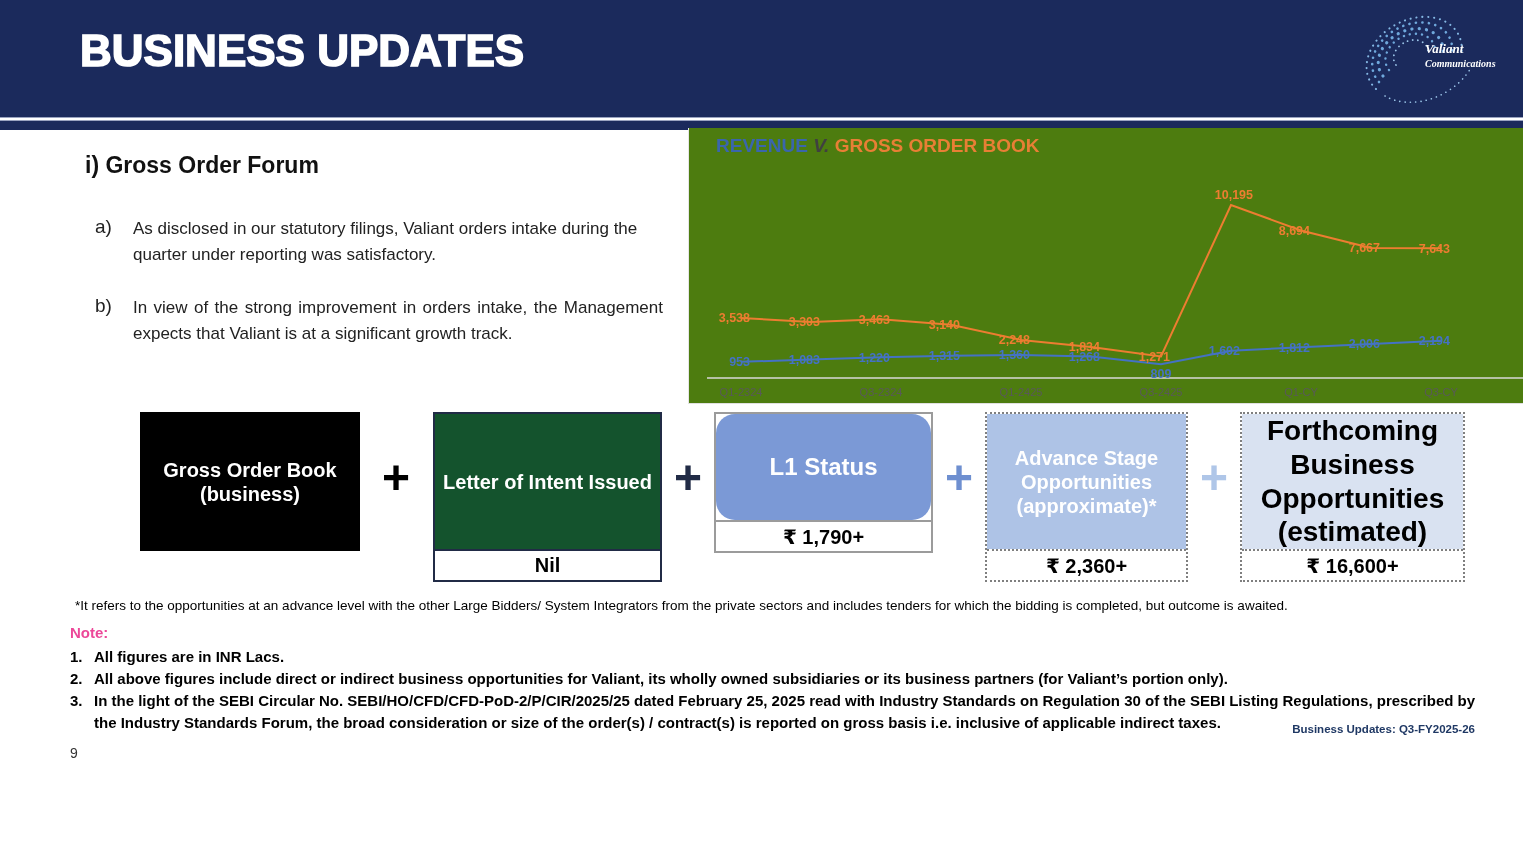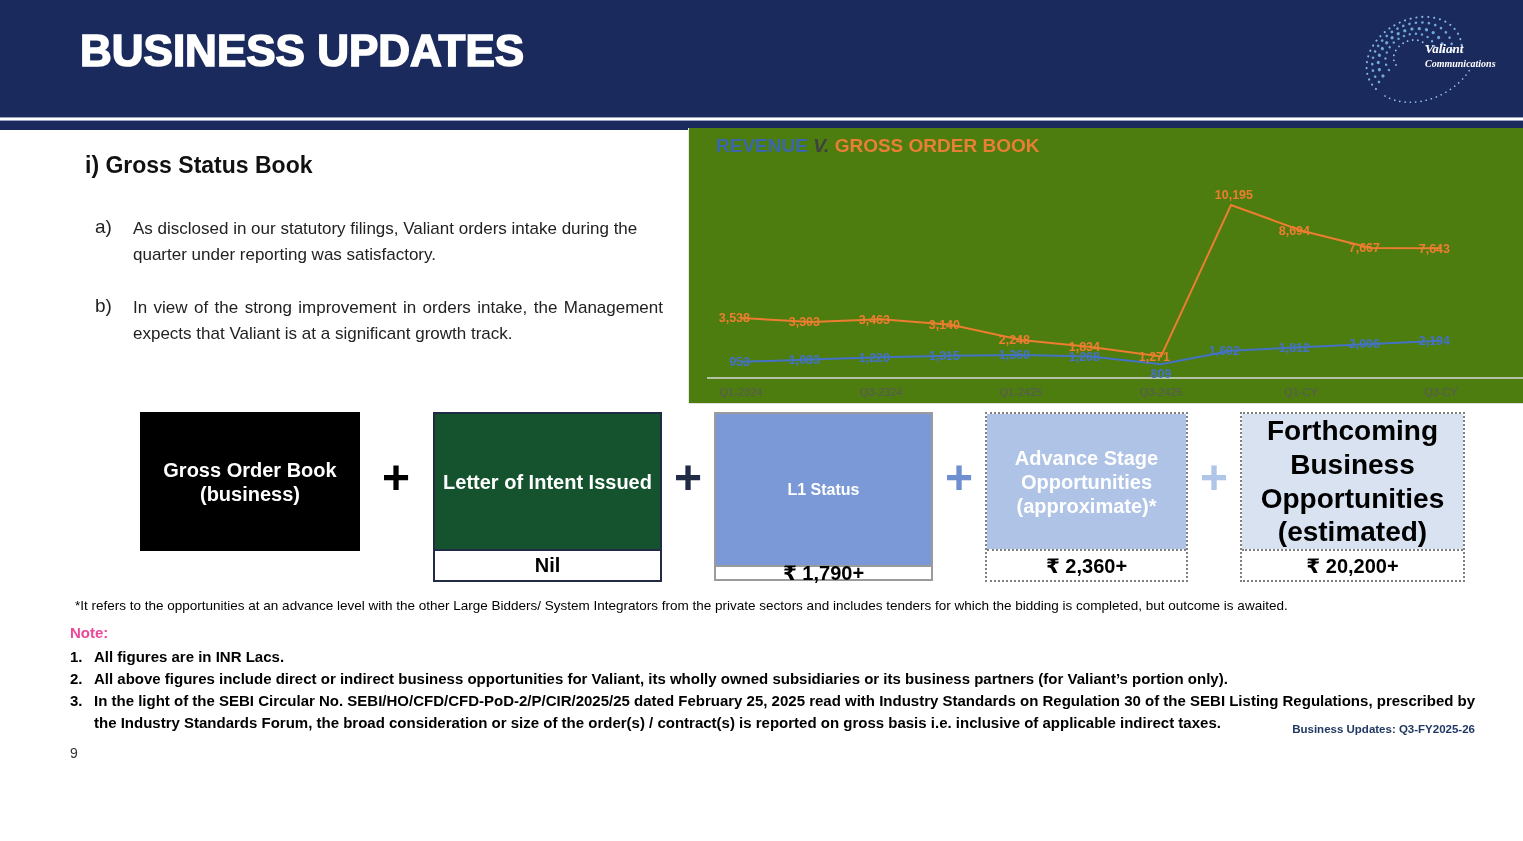--- a/index.html
+++ b/index.html
@@ -65,21 +65,21 @@
       <path d="M34,66 A26,20 -28 1 1 80,47" stroke-width="2.4" stroke-dasharray="0.1 6"></path>
       <path d="M41,61 A18,14 -28 1 1 73,47" stroke-width="1.8" stroke-dasharray="0.1 5" stroke="#9cc6ea"></path>
       <path d="M30,92 A58,44 -28 0 0 118,60" stroke-width="1.6" stroke-dasharray="0.1 5.2" stroke="#9cc6ea"></path>
     </g>
     <g fill="#ffffff" font-family="Liberation Serif, DejaVu Serif, serif" font-style="italic" font-weight="700">
       <text x="70" y="49" font-size="13">Valiant</text>
       <text x="70" y="63" font-size="10">Communications</text>
     </g>
   </svg>
 
-  <div class="section-heading">i) Gross Status Book</div>
+  <div class="section-heading">i) Gross Order Forum</div>
 
   <div class="bullet bullet-a">
     <span class="blabel">a)</span>
     <span class="btext">As disclosed in our statutory filings, Valiant orders intake during the quarter under reporting was satisfactory.</span>
   </div>
   <div class="bullet bullet-b">
     <span class="blabel">b)</span>
     <span class="btext">In view of the strong improvement in orders intake, the Management expects that Valiant is at a significant growth track.</span>
   </div>
 
@@ -126,36 +126,36 @@
           <span>Gross Order Book (business)</span>
         </div>
       </div>
       <div class="box" style="left: 433px; top: 412px; width: 229px; border: 2px solid rgb(33, 43, 70);">
         <div class="fill" style="height: 135px; background: #14532d; color: rgb(255, 255, 255); font-size: 20px;">
           <span>Letter of Intent Issued</span>
         </div>
         <div class="val" style="height: 31px; border-top: 2px solid rgb(33, 43, 70);">Nil</div>
       </div>
       <div class="box" style="left: 714px; top: 412px; width: 219px; border: 2px solid rgb(155, 155, 155);">
-        <div class="fill" style="height: 151px; background: rgb(123, 153, 214); color: rgb(255, 255, 255); font-size: 16px;">
+        <div class="fill" style="height: 106px; background: rgb(123, 153, 214); color: rgb(255, 255, 255); font-size: 24px; border-radius: 19px;">
           <span>L1 Status</span>
         </div>
-        <div class="val" style="height: 14px; border-top: 2px solid rgb(155, 155, 155);">₹ 1,790+</div>
+        <div class="val" style="height: 31px; border-top: 2px solid rgb(155, 155, 155);">₹ 1,790+</div>
       </div>
       <div class="box" style="left: 985px; top: 412px; width: 203px; border: 2px dotted rgb(127, 127, 127);">
         <div class="fill" style="height: 135px; background: rgb(174, 195, 230); color: rgb(255, 255, 255); font-size: 20px;">
           <span>Advance Stage Opportunities (approximate)*</span>
         </div>
         <div class="val" style="height: 31px; border-top: 2px dotted rgb(127, 127, 127);">₹ 2,360+</div>
       </div>
       <div class="box" style="left: 1240px; top: 412px; width: 225px; border: 2px dotted rgb(127, 127, 127);">
         <div class="fill" style="height: 135px; background: rgb(217, 226, 241); color: rgb(0, 0, 0); font-size: 28px;">
           <span>Forthcoming Business Opportunities (estimated)</span>
         </div>
-        <div class="val" style="height: 31px; border-top: 2px dotted rgb(127, 127, 127);">₹ 20,200+</div>
+        <div class="val" style="height: 31px; border-top: 2px dotted rgb(127, 127, 127);">₹ 16,600+</div>
       </div>
       <span class="plus" style="left: 374px; top: 452px; color: rgb(0, 0, 0);">+</span>
       <span class="plus" style="left: 666px; top: 452px; color: rgb(33, 43, 70);">+</span>
       <span class="plus" style="left: 937px; top: 452px; color: rgb(110, 143, 208);">+</span>
       <span class="plus" style="left: 1192px; top: 452px; color: rgb(175, 198, 232);">+</span>
     </div>
 
   <div class="footnote">*It refers to the opportunities at an advance level with the other Large Bidders/ System Integrators from the private sectors and includes tenders for which the bidding is completed, but outcome is awaited.</div>
   <div class="note-label">Note:</div>
   <div class="notes-list" id="notes-list">

